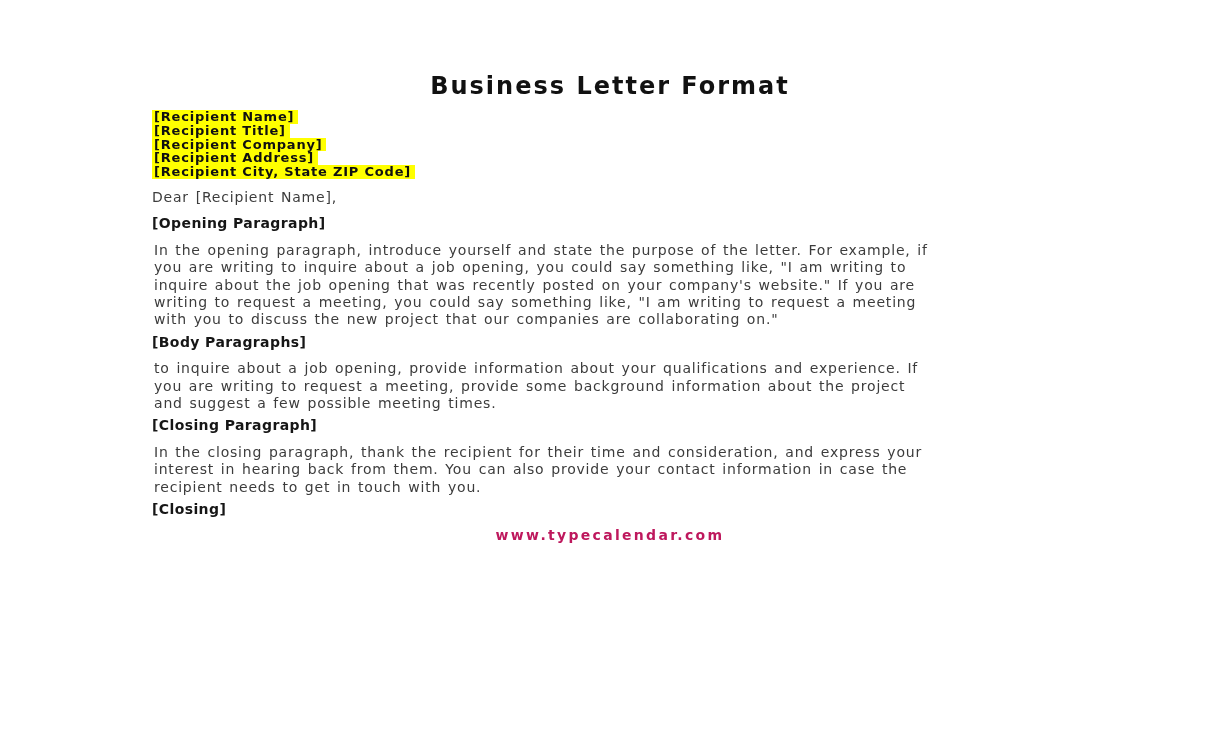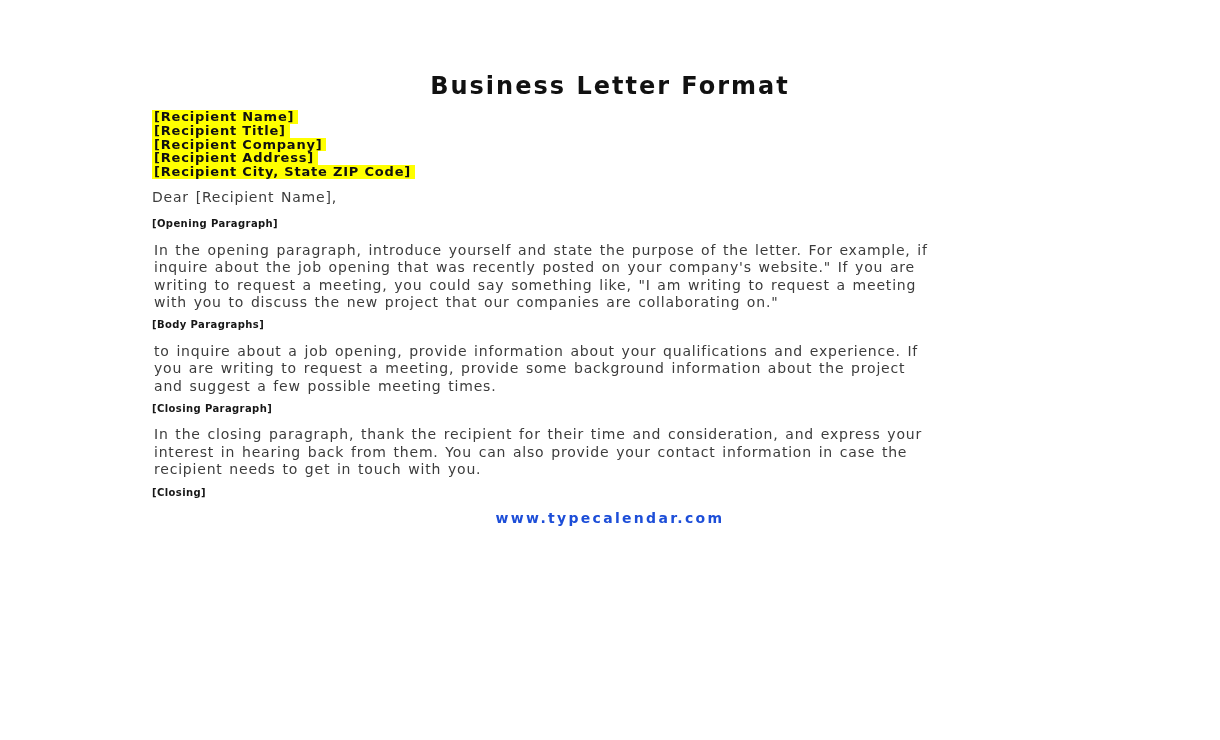--- a/index.html
+++ b/index.html
@@ -53,35 +53,35 @@
     font-size: 14px;
     color: #3c3c3c;
     letter-spacing: 0.8px;
     word-spacing: 1.5px;
     line-height: 15.4px;
     white-space: nowrap;
   }
   .salutation { margin: 0 0 11px 0; }
   .heading {
     margin: 0 0 11px 0;
-    font-size: 10px;
+    font-size: 14px;
     font-weight: 700;
     color: #161616;
     letter-spacing: 0.4px;
     line-height: 15.4px;
     white-space: nowrap;
   }
   .para { margin: 0 0 7px 0; }
   .footer {
     margin: 4px 0 0 0;
     width: 916px;
     text-align: center;
     font-size: 14px;
     font-weight: 700;
-    color: #1d4ed8;
+    color: #be185d;
     letter-spacing: 2.3px;
     line-height: 15px;
     white-space: nowrap;
   }
 </style>
 </head>
 <body>
 
 <div class="canvas">
   <div class="doc">
@@ -96,20 +96,21 @@
       <div class="hl-line">[Recipient Address]</div>
       <div class="hl-line">[Recipient City, State ZIP Code]</div>
     </div>
 
     <p class="body-line salutation">Dear [Recipient Name],</p>
 
     <div class="section">
       <p class="heading">[Opening Paragraph]</p>
       <div class="para">
         <div class="body-line">In the opening paragraph, introduce yourself and state the purpose of the letter. For example, if</div>
+        <div class="body-line">you are writing to inquire about a job opening, you could say something like, "I am writing to</div>
         <div class="body-line">inquire about the job opening that was recently posted on your company's website." If you are</div>
         <div class="body-line">writing to request a meeting, you could say something like, "I am writing to request a meeting</div>
         <div class="body-line">with you to discuss the new project that our companies are collaborating on."</div>
       </div>
     </div>
 
     <div class="section">
       <p class="heading">[Body Paragraphs]</p>
       <div class="para">
         <div class="body-line">to inquire about a job opening, provide information about your qualifications and experience. If</div>

